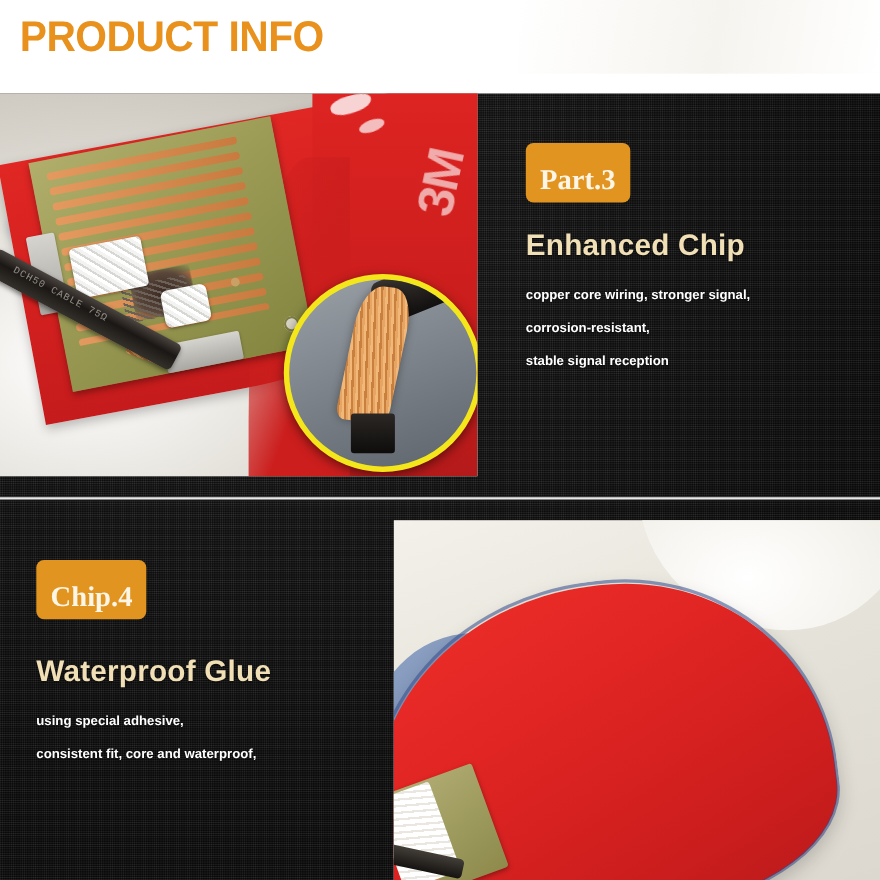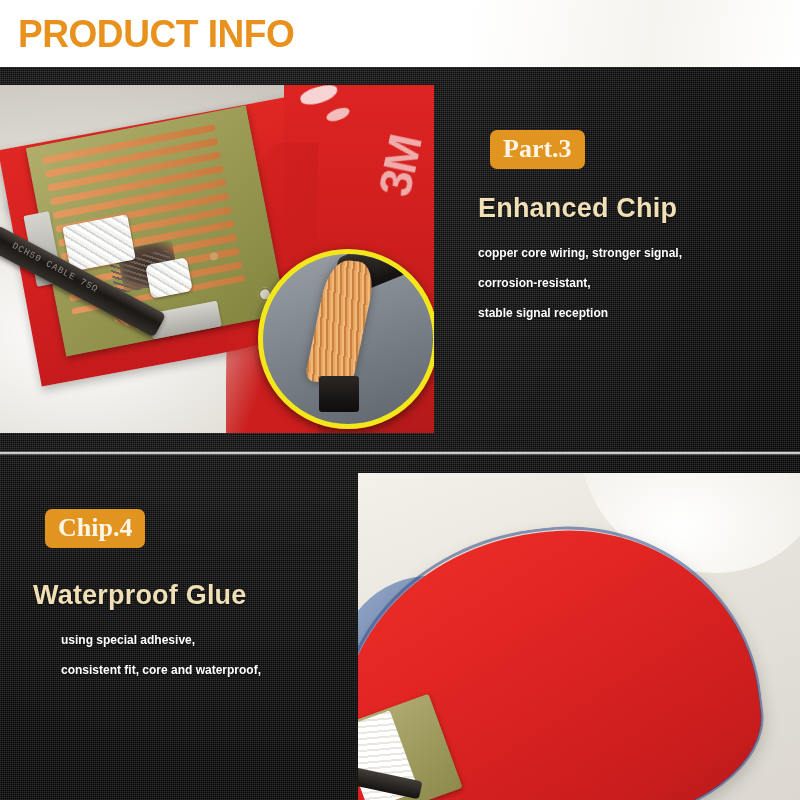--- a/index.html
+++ b/index.html
@@ -17,21 +17,21 @@
     background-color:#1b1b1b;
     background-image:
       repeating-linear-gradient(0deg, rgba(255,255,255,.055) 0 1px, rgba(0,0,0,.30) 1px 2px),
       repeating-linear-gradient(90deg, rgba(255,255,255,.05) 0 1px, rgba(0,0,0,.32) 1px 2px),
       radial-gradient(circle at 30% 25%, #272727 0%, #141414 70%);
     background-size:2px 2px,2px 2px,100% 100%;
   }
 
   
   .header{
-    position:absolute;left:0;top:0;width:800px;height:67px;
+    position:absolute;left:0;top:0;width:800px;height:85px;
     background:#ffffff;
     overflow:hidden;
   }
   .header .title{
     position:absolute;left:18px;top:12px;
     font-family:"Liberation Sans",sans-serif;
     font-weight:bold;
     font-size:39px;
     letter-spacing:-0.5px;
     color:#e8911d;
@@ -249,23 +249,22 @@
 
   
   .badge{
     display:inline-block;
     background:#e19420;
     color:#fdf6e6;
     font-family:"Liberation Serif",serif;
     font-weight:bold;
     font-size:26px;
     line-height:30px;
-    padding:4px 13px 5px 13px;
+    padding:19px 13px 5px 13px;
     border-radius:7px;
-    margin-left:12px;
   }
   .sec-title{
     font-family:"Liberation Sans",sans-serif;
     font-weight:bold;
     font-size:27px;
     color:#f1dfb6;
     letter-spacing:.2px;
     text-shadow:0 1px 2px rgba(0,0,0,.6);
     white-space:nowrap;
   }
@@ -280,21 +279,21 @@
     text-shadow:0 1px 2px rgba(0,0,0,.55);
   }
   .sec-body{margin:0;padding:0;}
 
   .block-3{position:absolute;left:478px;top:130px;width:316px;}
   .block-3 .sec-title{margin-top:24px;}
   .block-3 .sec-body{margin-top:22px;}
 
   .block-4{position:absolute;left:33px;top:509px;width:320px;}
   .block-4 .sec-title{margin-top:32px;}
-  .block-4 .sec-body{margin-top:22px;margin-left:28px;}
+  .block-4 .sec-body{margin-top:22px;}
 </style>
 </head>
 <body>
 
 <div class="page">
 
   <div class="bg-texture"></div>
 
   <div class="header">
     <div class="hdr-sheen"></div>

